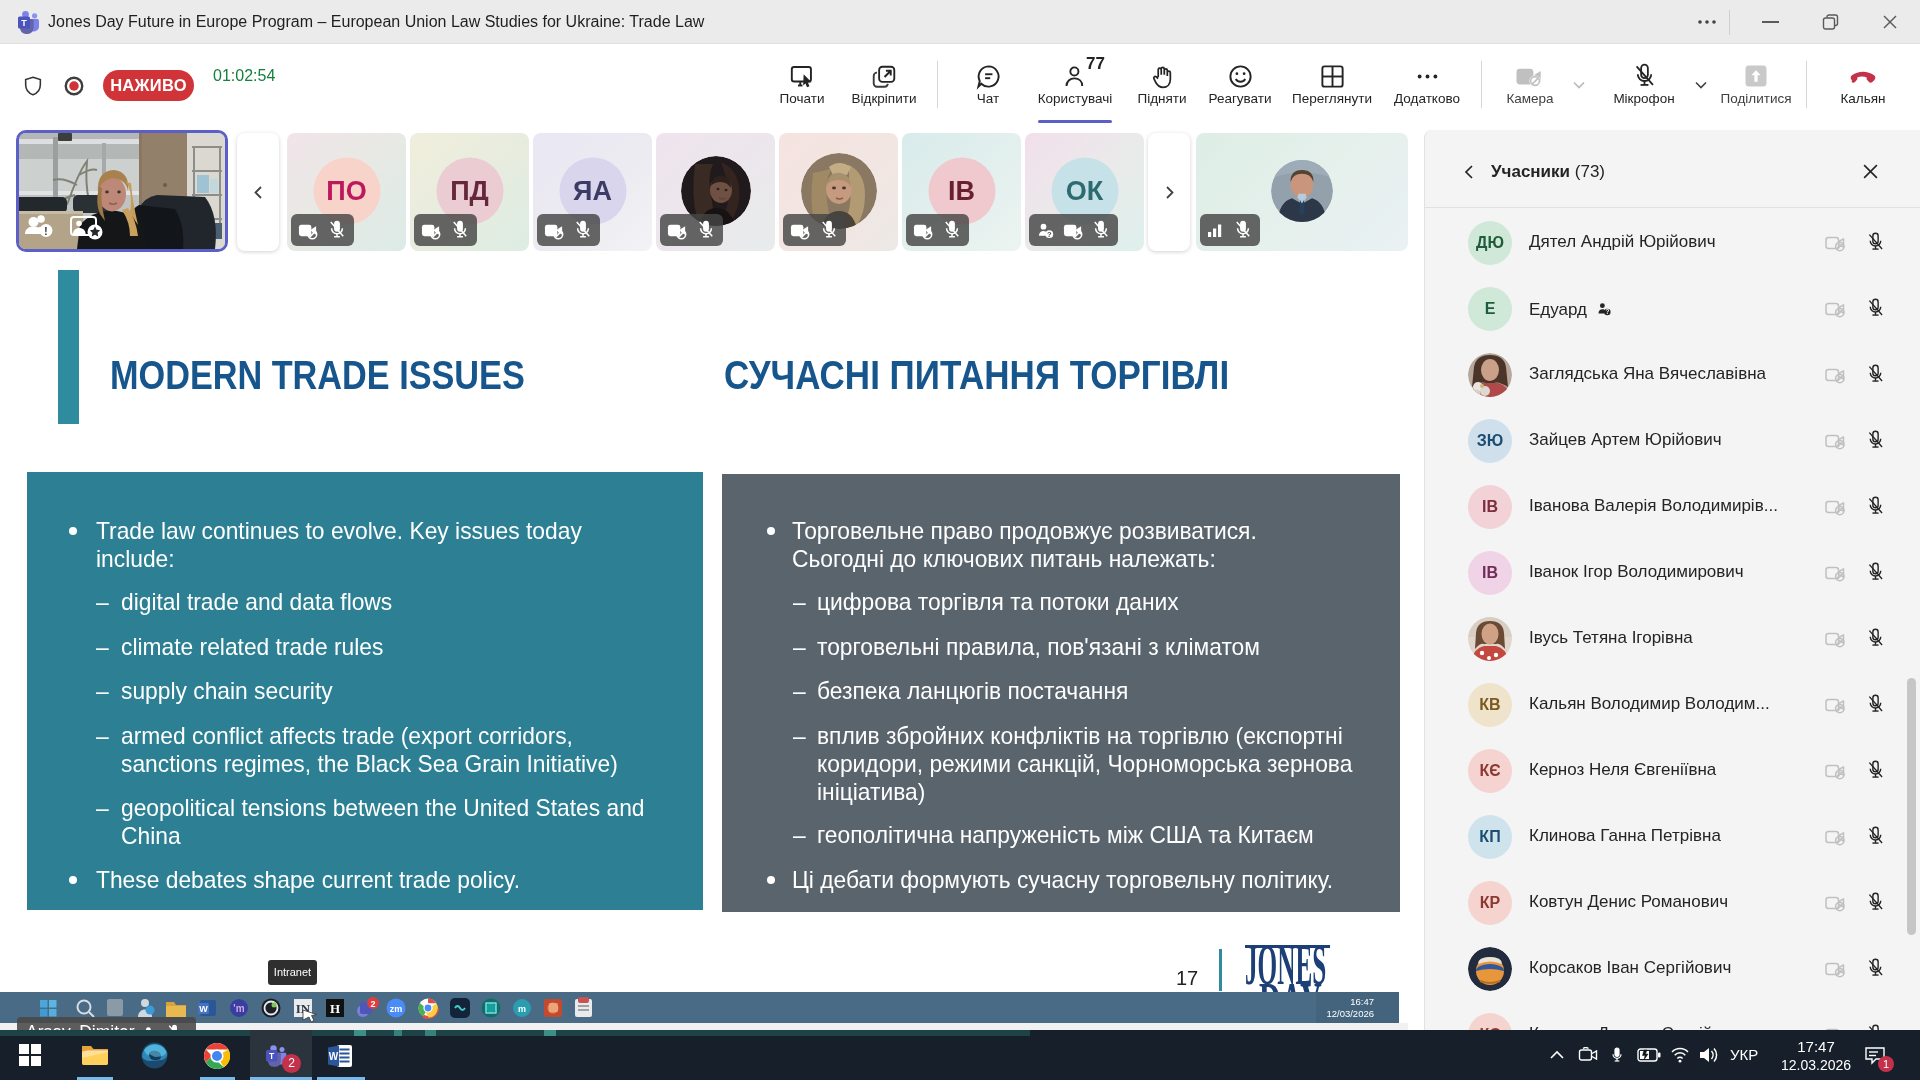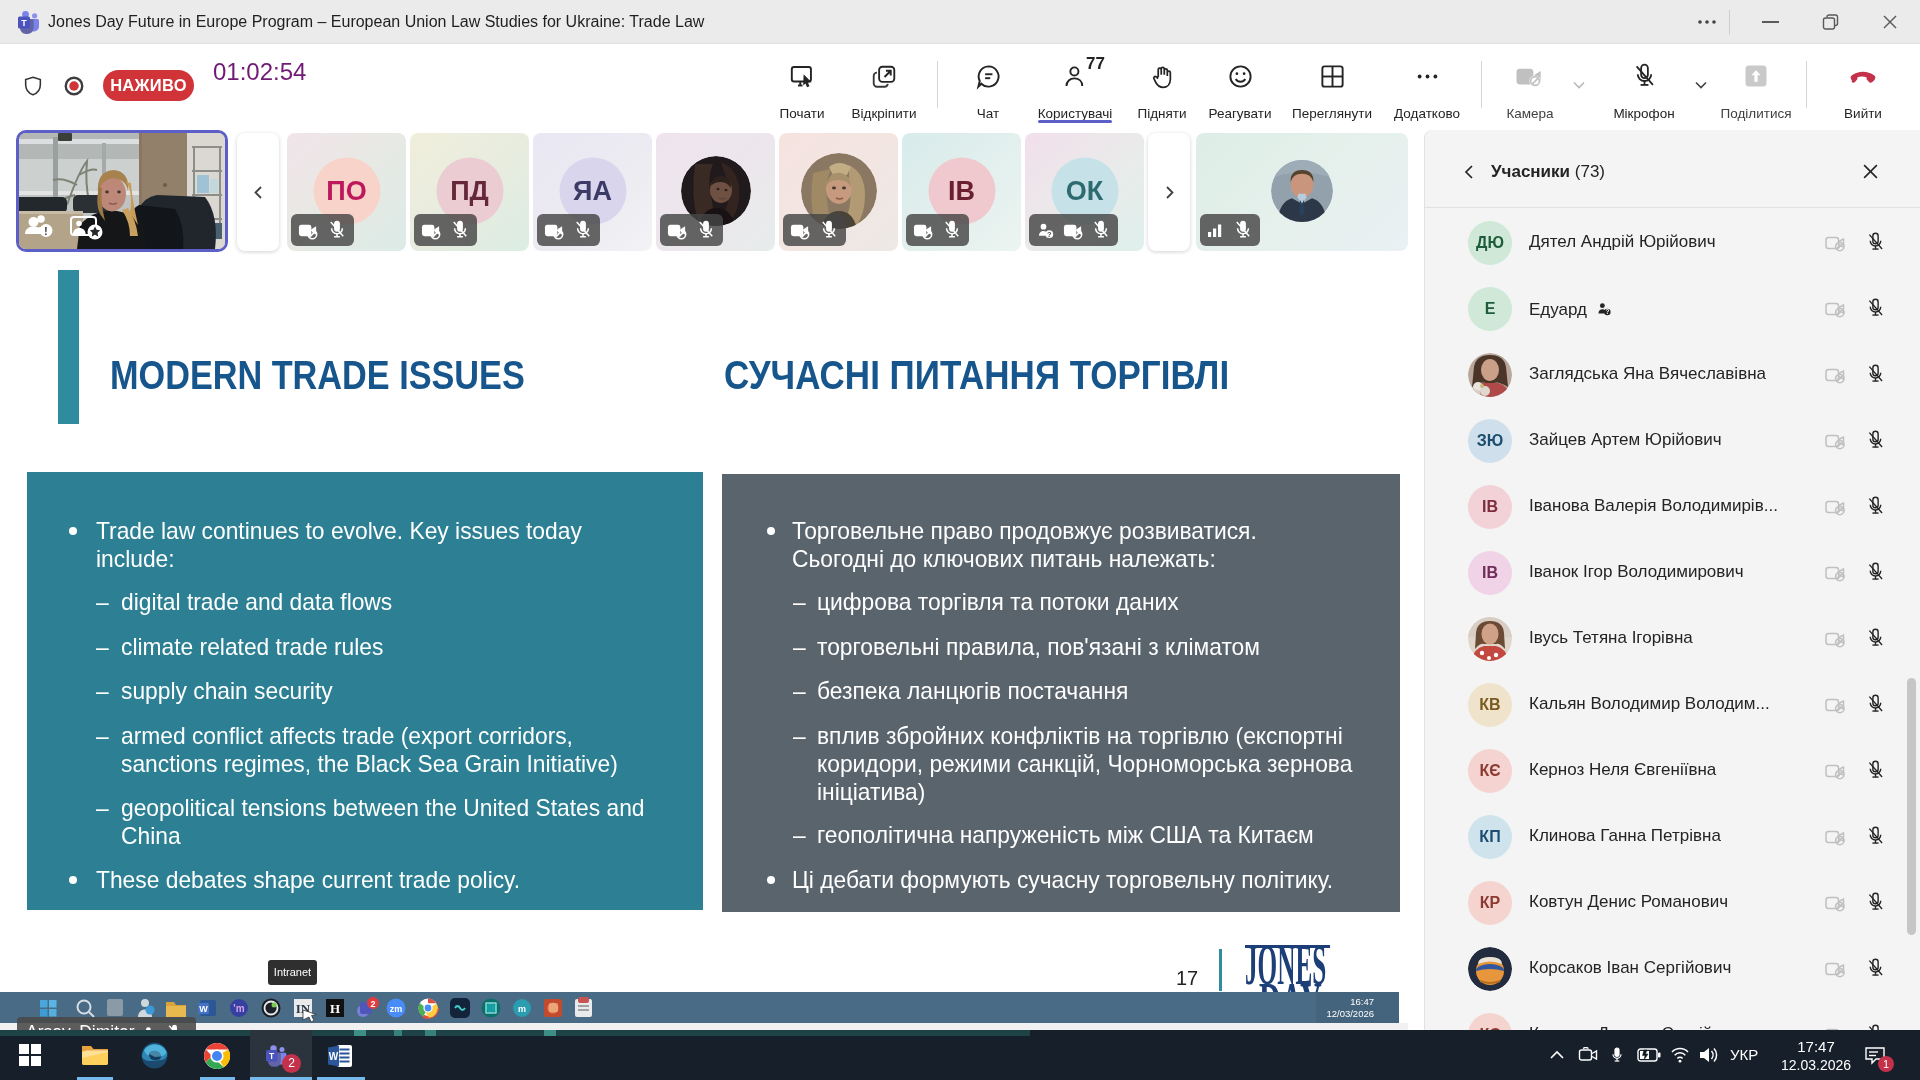--- a/index.html
+++ b/index.html
@@ -5,21 +5,21 @@
   * { margin:0; padding:0; box-sizing:border-box; }
   html,body { width:1920px; height:1080px; overflow:hidden; font-family:"Liberation Sans", sans-serif; background:#fff; }
   .abs { position:absolute; }
   
   #titlebar { position:absolute; left:0; top:0; width:1920px; height:44px; background:#ebebeb; border-bottom:1px solid #e0e0e0; }
   #titlebar .title { position:absolute; left:48px; top:13px; font-size:16px; color:#1f1f1f; }
   
   #toolbar { position:absolute; left:0; top:44px; width:1920px; height:86px; background:#fff; }
   .tbtn { position:absolute; top:4px; width:80px; height:72px; text-align:center; color:#242424; }
   .tbtn .ic { height:42px; display:flex; align-items:flex-end; justify-content:center; }
-  .tbtn .lb { font-size:13.5px; margin-top:16px; }
+  .tbtn .lb { font-size:13.5px; margin-top:1px; }
   .tbtn.dis { color:#404040; }
   
   #strip { position:absolute; left:0; top:130px; width:1424px; height:125px; background:#fff; }
   .tile { position:absolute; top:3px; height:118px; width:119px; border-radius:8px; overflow:hidden; }
   .tile .av { position:absolute; left:50%; top:58px; transform:translate(-50%,-50%); width:67px; height:67px; border-radius:50%; display:flex; align-items:center; justify-content:center; font-weight:bold; font-size:27px; }
   .pill { position:absolute; left:4px; bottom:5px; height:32px; background:rgba(70,70,70,.82); border-radius:6px; display:flex; align-items:center; padding:0 7px; gap:8px; }
   .navbtn { position:absolute; top:3px; width:42px; height:118px; background:#fff; border-radius:8px; box-shadow:0 1px 4px rgba(0,0,0,.18); display:flex; align-items:center; justify-content:center; }
   
   #stage { position:absolute; left:0; top:255px; width:1424px; height:775px; background:#fff; }
   .slidetitle { position:absolute; font-size:40px; font-weight:bold; color:#17568c; }
@@ -96,21 +96,21 @@
 </svg>
 <div id="toolbar">
   <svg class="abs" style="left:22px;top:31px" width="22" height="22" viewBox="0 0 24 24" fill="none" stroke="#333" stroke-width="1.7">
     <path d="M12 2.5 L20 5 V10.5 C20 16 16.5 19.8 12 21.5 C7.5 19.8 4 16 4 10.5 V5 Z"></path>
   </svg>
   <svg class="abs" style="left:63px;top:31px" width="22" height="22" viewBox="0 0 24 24">
     <circle cx="12" cy="12" r="9" fill="none" stroke="#3d3d3d" stroke-width="2.6"></circle>
     <circle cx="12" cy="12" r="5.2" fill="#d13438"></circle>
   </svg>
   <div class="abs" style="left:103px;top:26px;width:91px;height:31px;border-radius:16px;background:#d13438;color:#fff;font-weight:bold;font-size:16.5px;text-align:center;line-height:31px;letter-spacing:.3px">НАЖИВО</div>
-  <div class="abs" style="left:213px;top:14px;font-size:24px;color:#701a75">01:02:54</div>
+  <div class="abs" style="left:213px;top:23px;font-size:16px;color:#15803d">01:02:54</div>
 
   <div class="tbtn" style="left:762px">
     <div class="ic">
         <svg width="27" height="27" viewBox="0 0 24 24" fill="none" stroke="#242424" stroke-width="1.7">
       <rect x="2.5" y="3.5" width="17" height="13" rx="2"></rect>
       <line x1="8" y1="20" x2="12" y2="20"></line>
           <line x1="10" y1="16.5" x2="10" y2="20"></line>
       <path d="M13 10 L20 17 L16.8 17.3 L18.2 20.6 L16 21.5 L14.6 18.2 L12.6 20 Z" fill="#242424" stroke="none"></path>
     </svg>
       </div>
@@ -224,21 +224,21 @@
       </div>
     <div class="lb">Поділитися</div>
   </div>
   <div class="abs" style="left:1806px;top:17px;width:1px;height:47px;background:#d6d6d6"></div>
   <div class="tbtn" style="left:1818px;width:90px">
     <div class="ic">
         <svg width="30" height="27" viewBox="0 0 26 24" fill="#c4314b">
       <path d="M3.2 15.5 c-1.6-1.6-1.6-3.4 0-4.6 c5.5-4.2 14.1-4.2 19.6 0 c1.6 1.2 1.6 3 0 4.6 l-1.5 1.4 c-.9.8-2.2.8-3-.1 l-1.7-1.9 c-.5-.6-.6-1.4-.2-2.1 c-2.7-1-5.9-1-8.6 0 c.4.7.3 1.5-.2 2.1 l-1.7 1.9 c-.8.9-2.1 1-3 .1 Z"></path>
     </svg>
       </div>
-    <div class="lb" style="color:#242424">Вийти</div>
+    <div class="lb" style="color:#242424">Кальян</div>
   </div>
 </div>
 <div id="strip">
   <div class="abs" style="left:16px;top:0;width:212px;height:122px;border:3px solid #5b5fc7;border-radius:10px;overflow:hidden;background:#c7c3bd">
     <svg width="206" height="116" viewBox="0 0 206 116">
       <rect x="0" y="0" width="206" height="116" fill="#c6c3be"></rect>
       <rect x="0" y="0" width="122" height="116" fill="#b3b7b6"></rect>
       <rect x="0" y="6" width="122" height="5" fill="#dcdedf"></rect>
       <rect x="0" y="26" width="122" height="32" fill="#ccd0cf"></rect>
       <rect x="0" y="58" width="122" height="4" fill="#e2e4e4"></rect>

